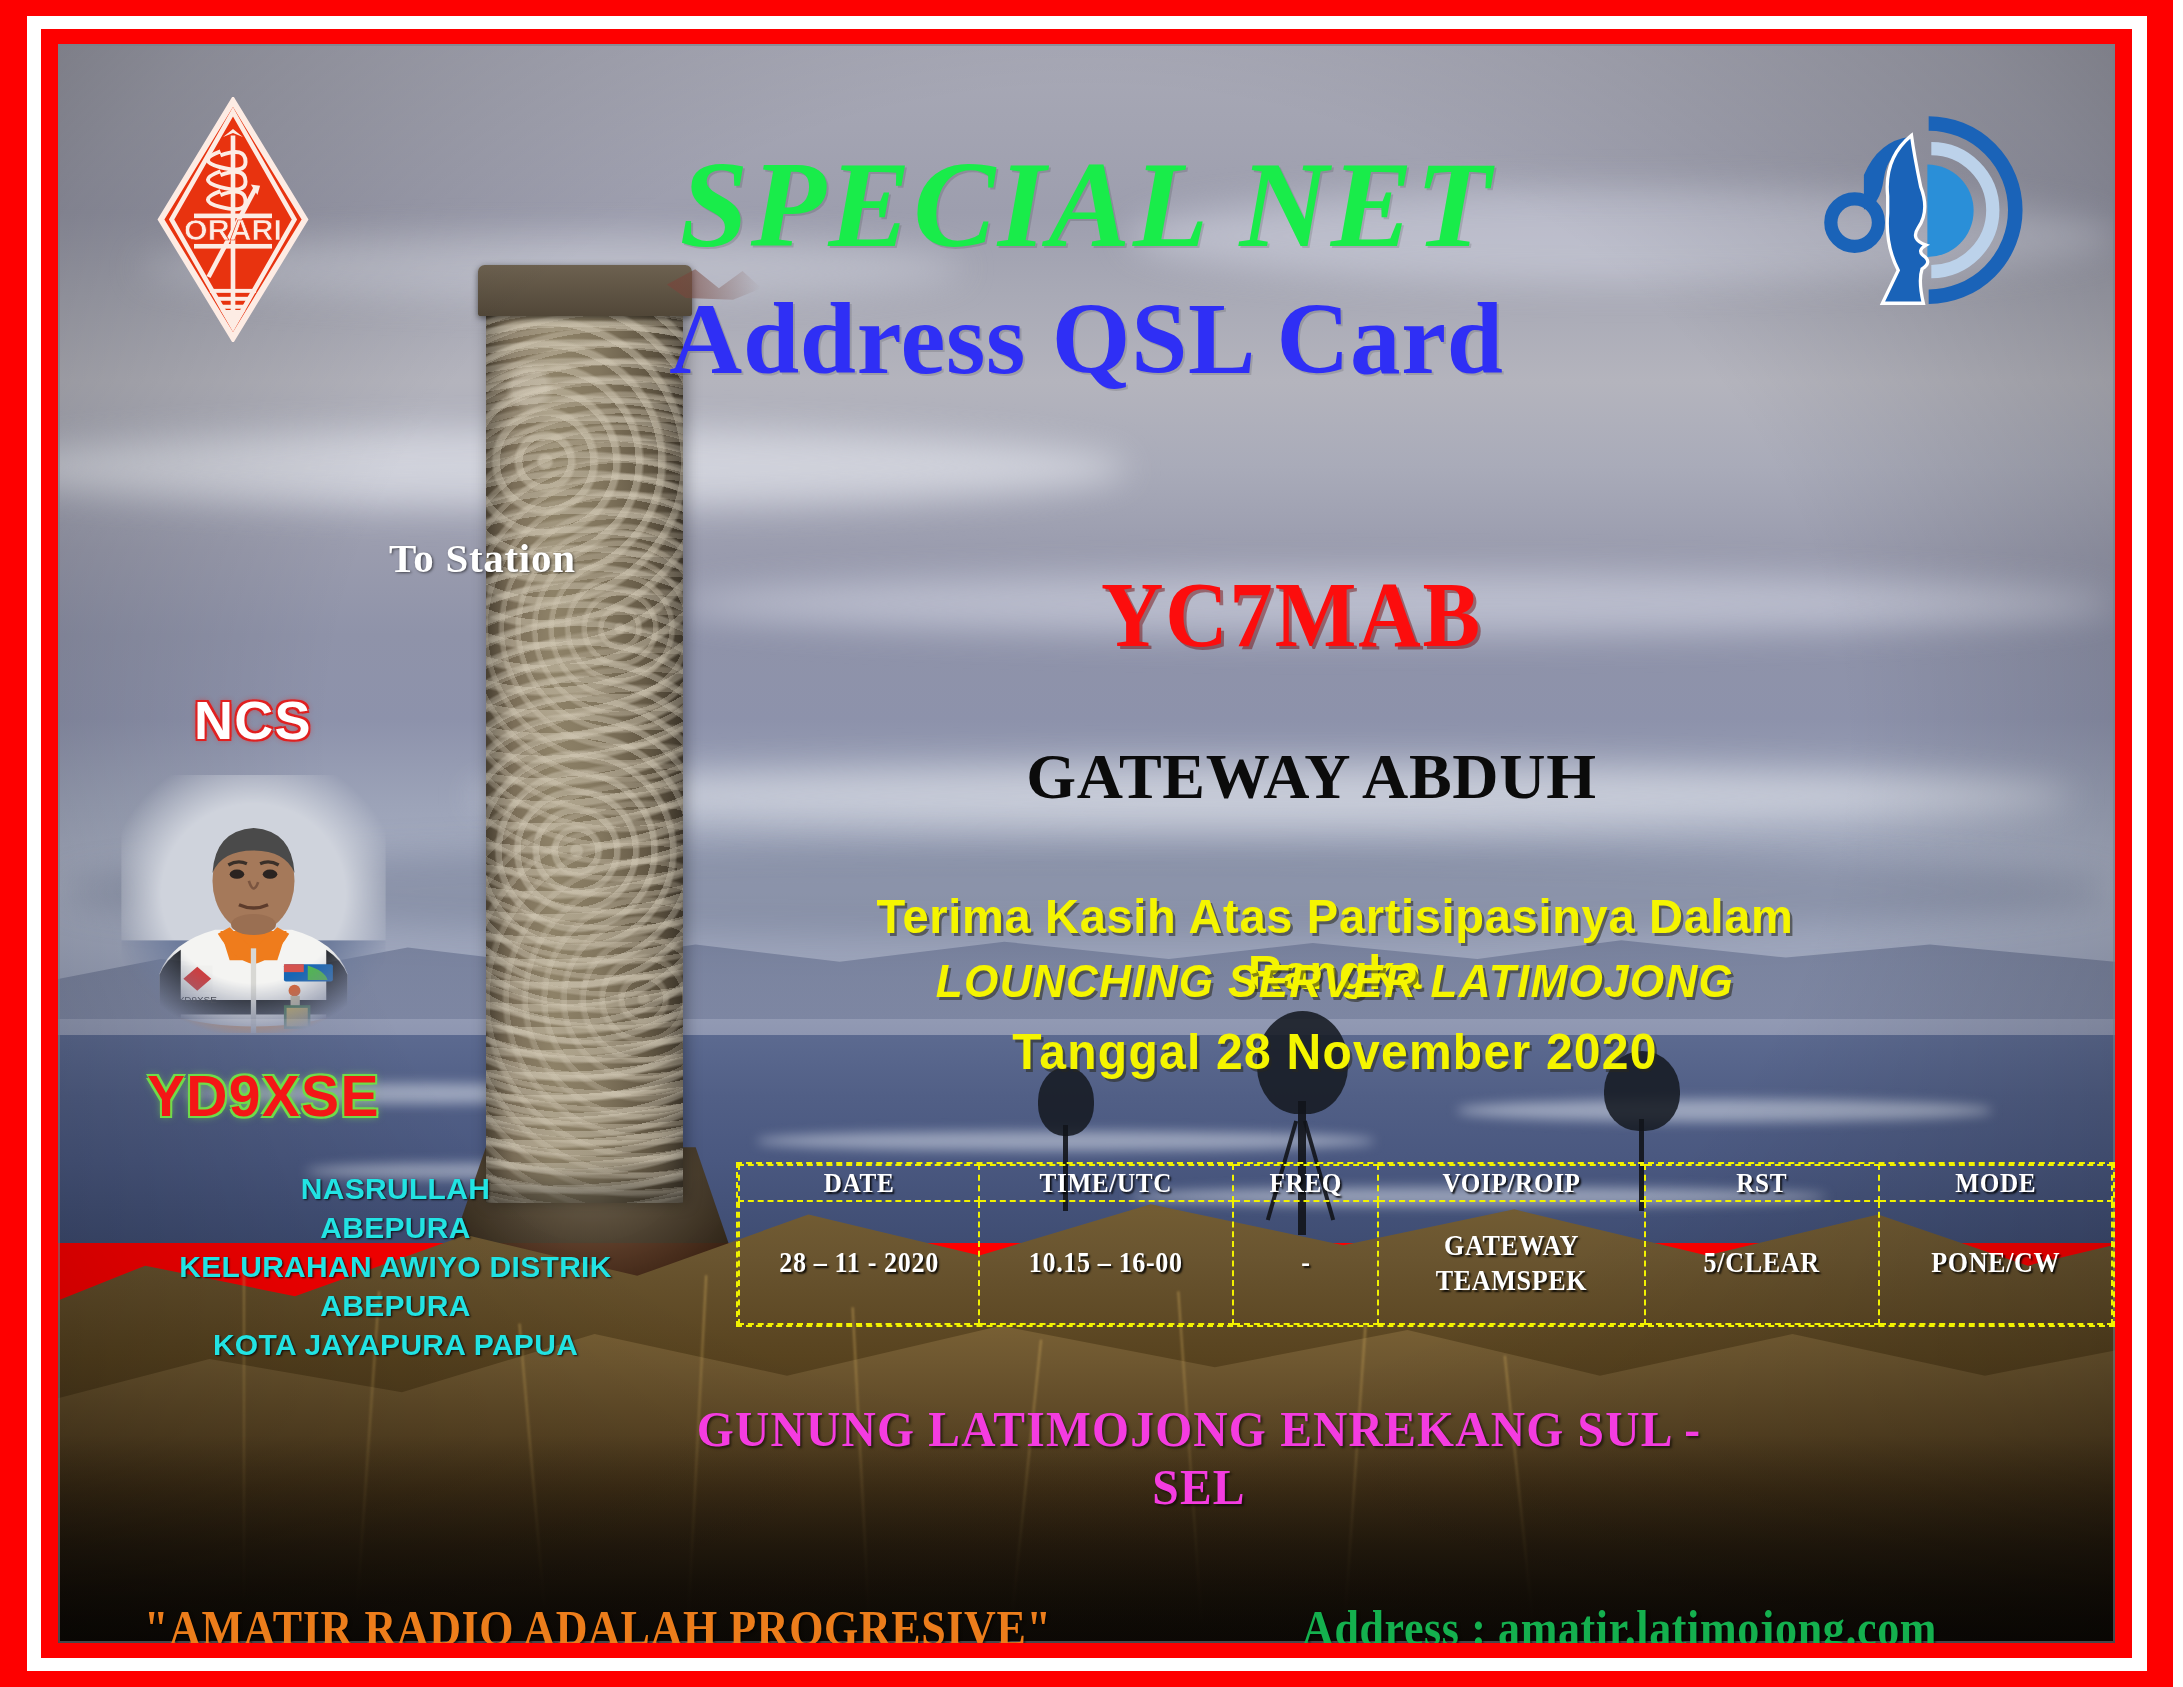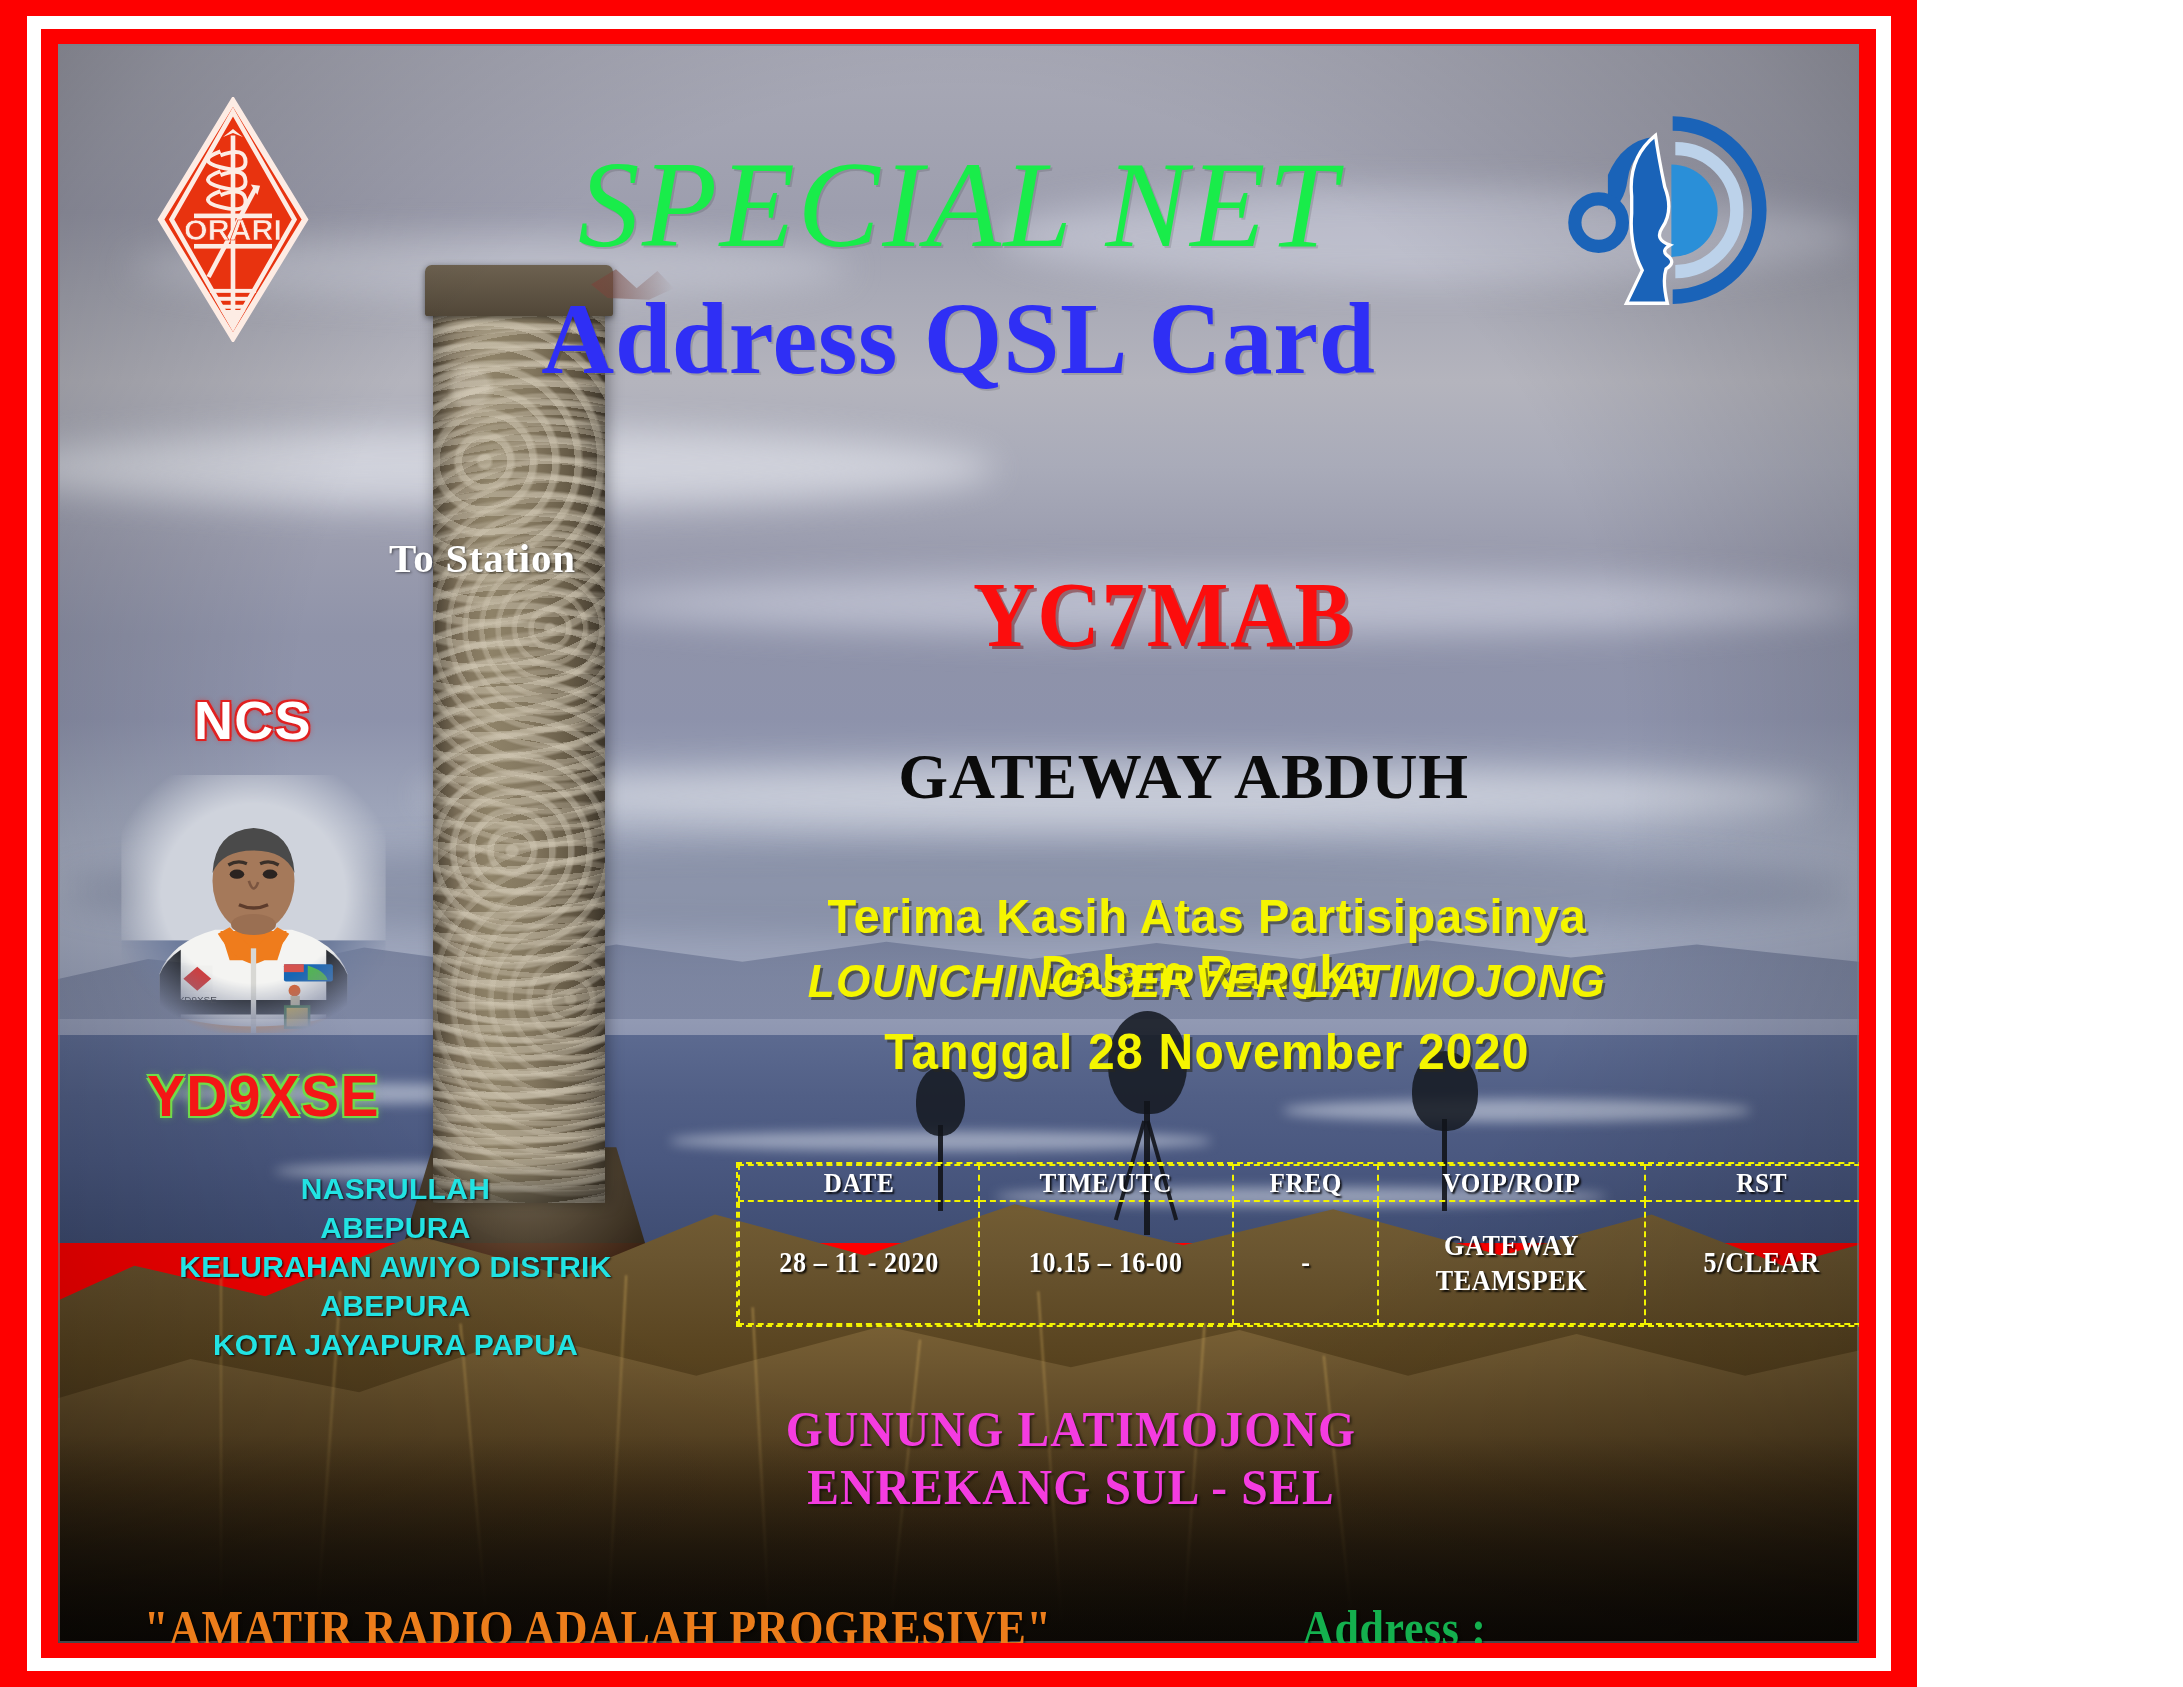--- a/index.html
+++ b/index.html
@@ -1,19 +1,19 @@
 <!DOCTYPE html>
 <html style="font-size:10.6px"><head>
 <meta charset="utf-8">
 <style>
   html,body{margin:0;padding:0;background:#ffffff;}
   body{width:2183px;height:1687px;overflow:hidden;font-family:"Liberation Serif",serif;}
 
   
-  #card{position:relative;width:1917px;height:1687px;background:#fe0000;box-sizing:border-box;}
+  #card{position:relative;width:2173px;height:1687px;background:#fe0000;box-sizing:border-box;}
   #whitegap{position:absolute;left:26.5px;top:16px;right:26.5px;bottom:16px;background:#ffffff;}
   #innerred{position:absolute;left:41px;top:29px;right:41px;bottom:29px;background:#fe0000;}
   #photo{position:absolute;left:58px;top:44px;right:58px;bottom:44px;overflow:hidden;}
 
   
   .bg-layer{position:absolute;inset:0;}
   .sky{position:absolute;left:0;top:0;width:100%;height:66%;
        background:
          linear-gradient(180deg,
            #a8a9b6 0%, #a3a4b2 8%, #9d9eae 16%, #a9aab6 24%,
@@ -84,21 +84,21 @@
 
   
   .abs{position:absolute;}
 
   
   #orari{left:99px;top:53px;width:152px;height:245px;}
   
   #eqso{right:66px;top:53px;width:238px;height:238px;}
 
   #title-special-net{left:0;right:0;top:99px;text-align:center;
-     font-family:"Liberation Serif",serif;font-weight:normal;font-style:italic;
+     font-family:"Liberation Serif",serif;font-weight:bold;font-style:italic;
      font-size:123px;line-height:1;color:#19ec4a;letter-spacing:2.6px;
      text-shadow:2px 2px 0 rgba(0,0,0,.12);}
   #title-qsl{left:0;right:0;top:245px;text-align:center;
      font-family:"Liberation Serif",serif;font-weight:bold;
      font-size:101px;line-height:1;color:#2f2ff5;letter-spacing:0.7px;
      text-shadow:2px 2px 0 rgba(0,0,0,.12);}
 
   #to-station{left:331px;top:490px;font-family:"Liberation Serif",serif;font-weight:bold;
      font-size:41px;color:#ffffff;text-shadow:1.3px 1.3px 2.6px rgba(0,0,0,.55);letter-spacing:0.7px;}
 

